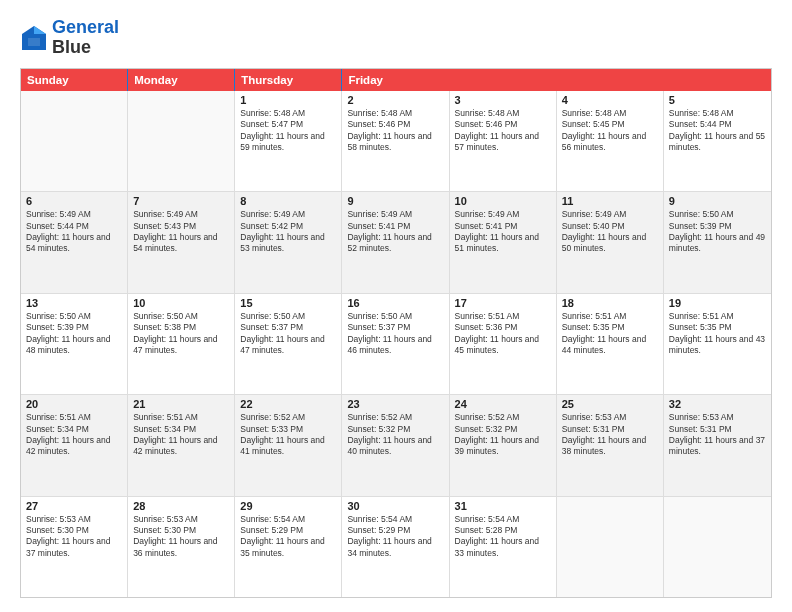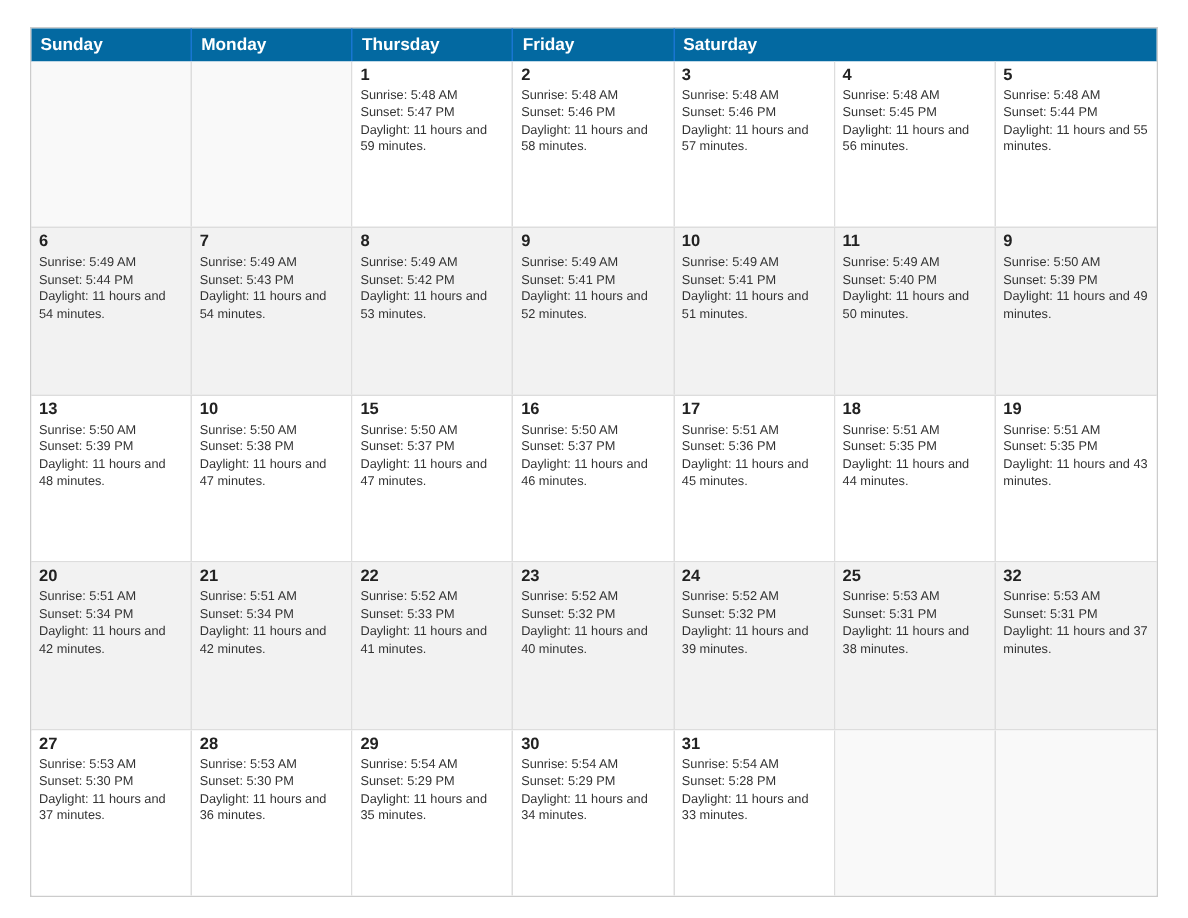--- a/index.html
+++ b/index.html
@@ -56,21 +56,21 @@
     }
     .calendar {
       flex: 1;
       display: flex;
       flex-direction: column;
       border: 1px solid #ccc;
     }
     .cal-header {
       display: grid;
       grid-template-columns: repeat(7, 1fr);
-      background: #0369a1;
+      background: #ef4444;
     }
     .cal-header-cell {
       color: #fff;
       font-size: 11.5px;
       font-weight: bold;
       padding: 5px 6px;
       text-align: left;
       border-right: 1px solid #1976d2;
     }
     .cal-header-cell:last-child { border-right: none; }
@@ -110,28 +110,44 @@
       color: #333;
     }
     .alt-row .cal-cell {
       background: #f2f2f2;
     }
   </style>
 </head>
 <body>
 
 <div class="page">
+  <div class="header">
+    <div class="logo">
+      <svg class="logo-icon" viewBox="0 0 28 28">
+        <polygon points="14,2 26,10 26,26 2,26 2,10" fill="#1565c0"></polygon>
+        <polygon points="14,2 26,10 14,10" fill="#42a5f5"></polygon>
+        <rect x="8" y="14" width="12" height="8" fill="#fff" opacity="0.15"></rect>
+      </svg>
+      <div class="logo-text">
+        <div><span>General</span></div>
+        <div>Blue</div>
+      </div>
+    </div>
+    <div class="title-block">
+      <div class="month-title"></div>
+      <div class="location"></div>
+    </div>
+  </div>
 
   <div class="calendar">
     <div class="cal-header">
     <div class="cal-header-cell">Sunday</div>
         <div class="cal-header-cell">Monday</div>
         <div class="cal-header-cell">Thursday</div>
         <div class="cal-header-cell">Friday</div>
-        <div class="cal-header-cell">Saturday</div>
       </div>
     <div class="cal-body">
     <div class="cal-row">
           <div class="cal-cell empty"></div>
           <div class="cal-cell empty"></div>
           <div class="cal-cell">
             <span class="day-num">1</span>
             <div class="cell-text" style="white-space: pre-line;">Sunrise: 5:48 AM
 Sunset: 5:47 PM
 Daylight: 11 hours and 59 minutes.</div>

